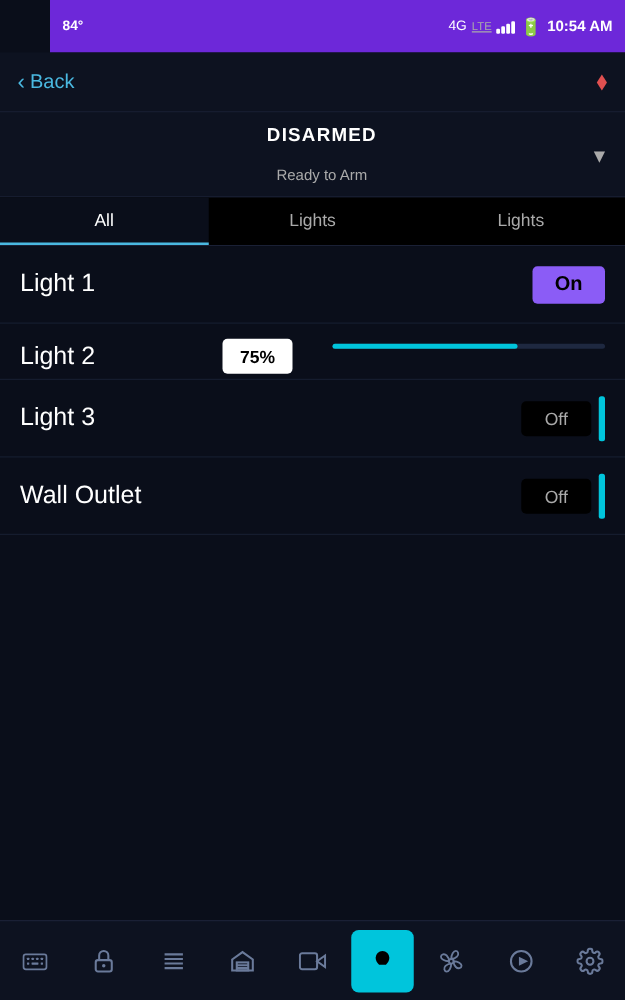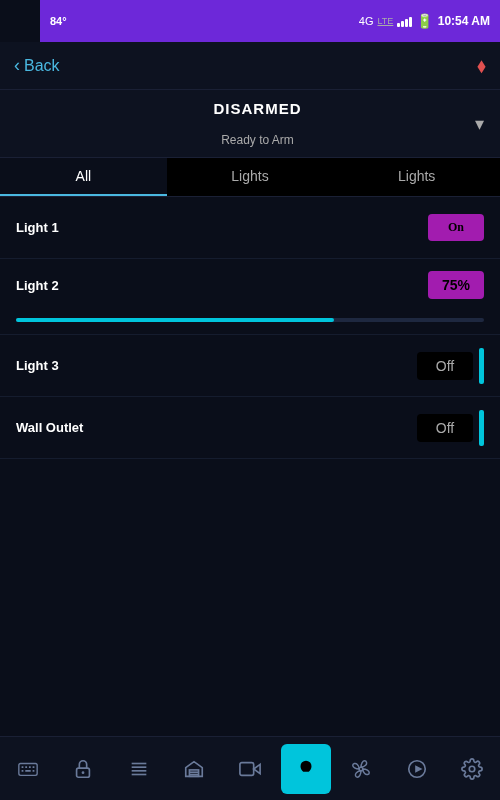--- a/index.html
+++ b/index.html
@@ -134,69 +134,67 @@
     }
     .device-row {
       display: flex;
       align-items: center;
       justify-content: space-between;
       padding: 0 16px;
       height: 62px;
       border-bottom: 1px solid #151c2e;
     }
     .device-row.has-slider {
-      flex-direction: column;
+      flex-direction: row;
       height: auto;
       padding: 0;
-      gap: 11px;
     }
     .device-row-main {
       display: flex;
       align-items: center;
       justify-content: space-between;
       width: 100%;
       padding: 12px 16px 4px 16px;
     }
     .device-name {
-      font-size: 13px;
-      color: #ffffff;
-      font-weight: 700;
+      font-size: 20px;
+      color: #ffffff;
+      font-weight: 400;
     }
     .device-controls {
       display: flex;
       align-items: center;
       gap: 6px;
     }
 
     
     .toggle-on {
-      background: #a21caf;
+      background: #8b5cf6;
       color: #000000;
       border: none;
       border-radius: 4px;
       padding: 6px 18px;
-      font-size: 12px;
+      font-size: 16px;
       font-weight: bold;
       cursor: pointer;
       min-width: 56px;
-      font-family: Liberation Serif, serif;
     }
     .toggle-off {
       background: #000000;
       color: #aaaaaa;
       border: none;
       border-radius: 4px;
       padding: 6px 18px;
       font-size: 14px;
       font-weight: 400;
       cursor: pointer;
       min-width: 56px;
     }
     .toggle-pct {
-      background: #a21caf;
+      background: #ffffff;
       color: #000000;
       border: none;
       border-radius: 4px;
       padding: 6px 14px;
       font-size: 14px;
       font-weight: bold;
       cursor: pointer;
       min-width: 56px;
     }
 

